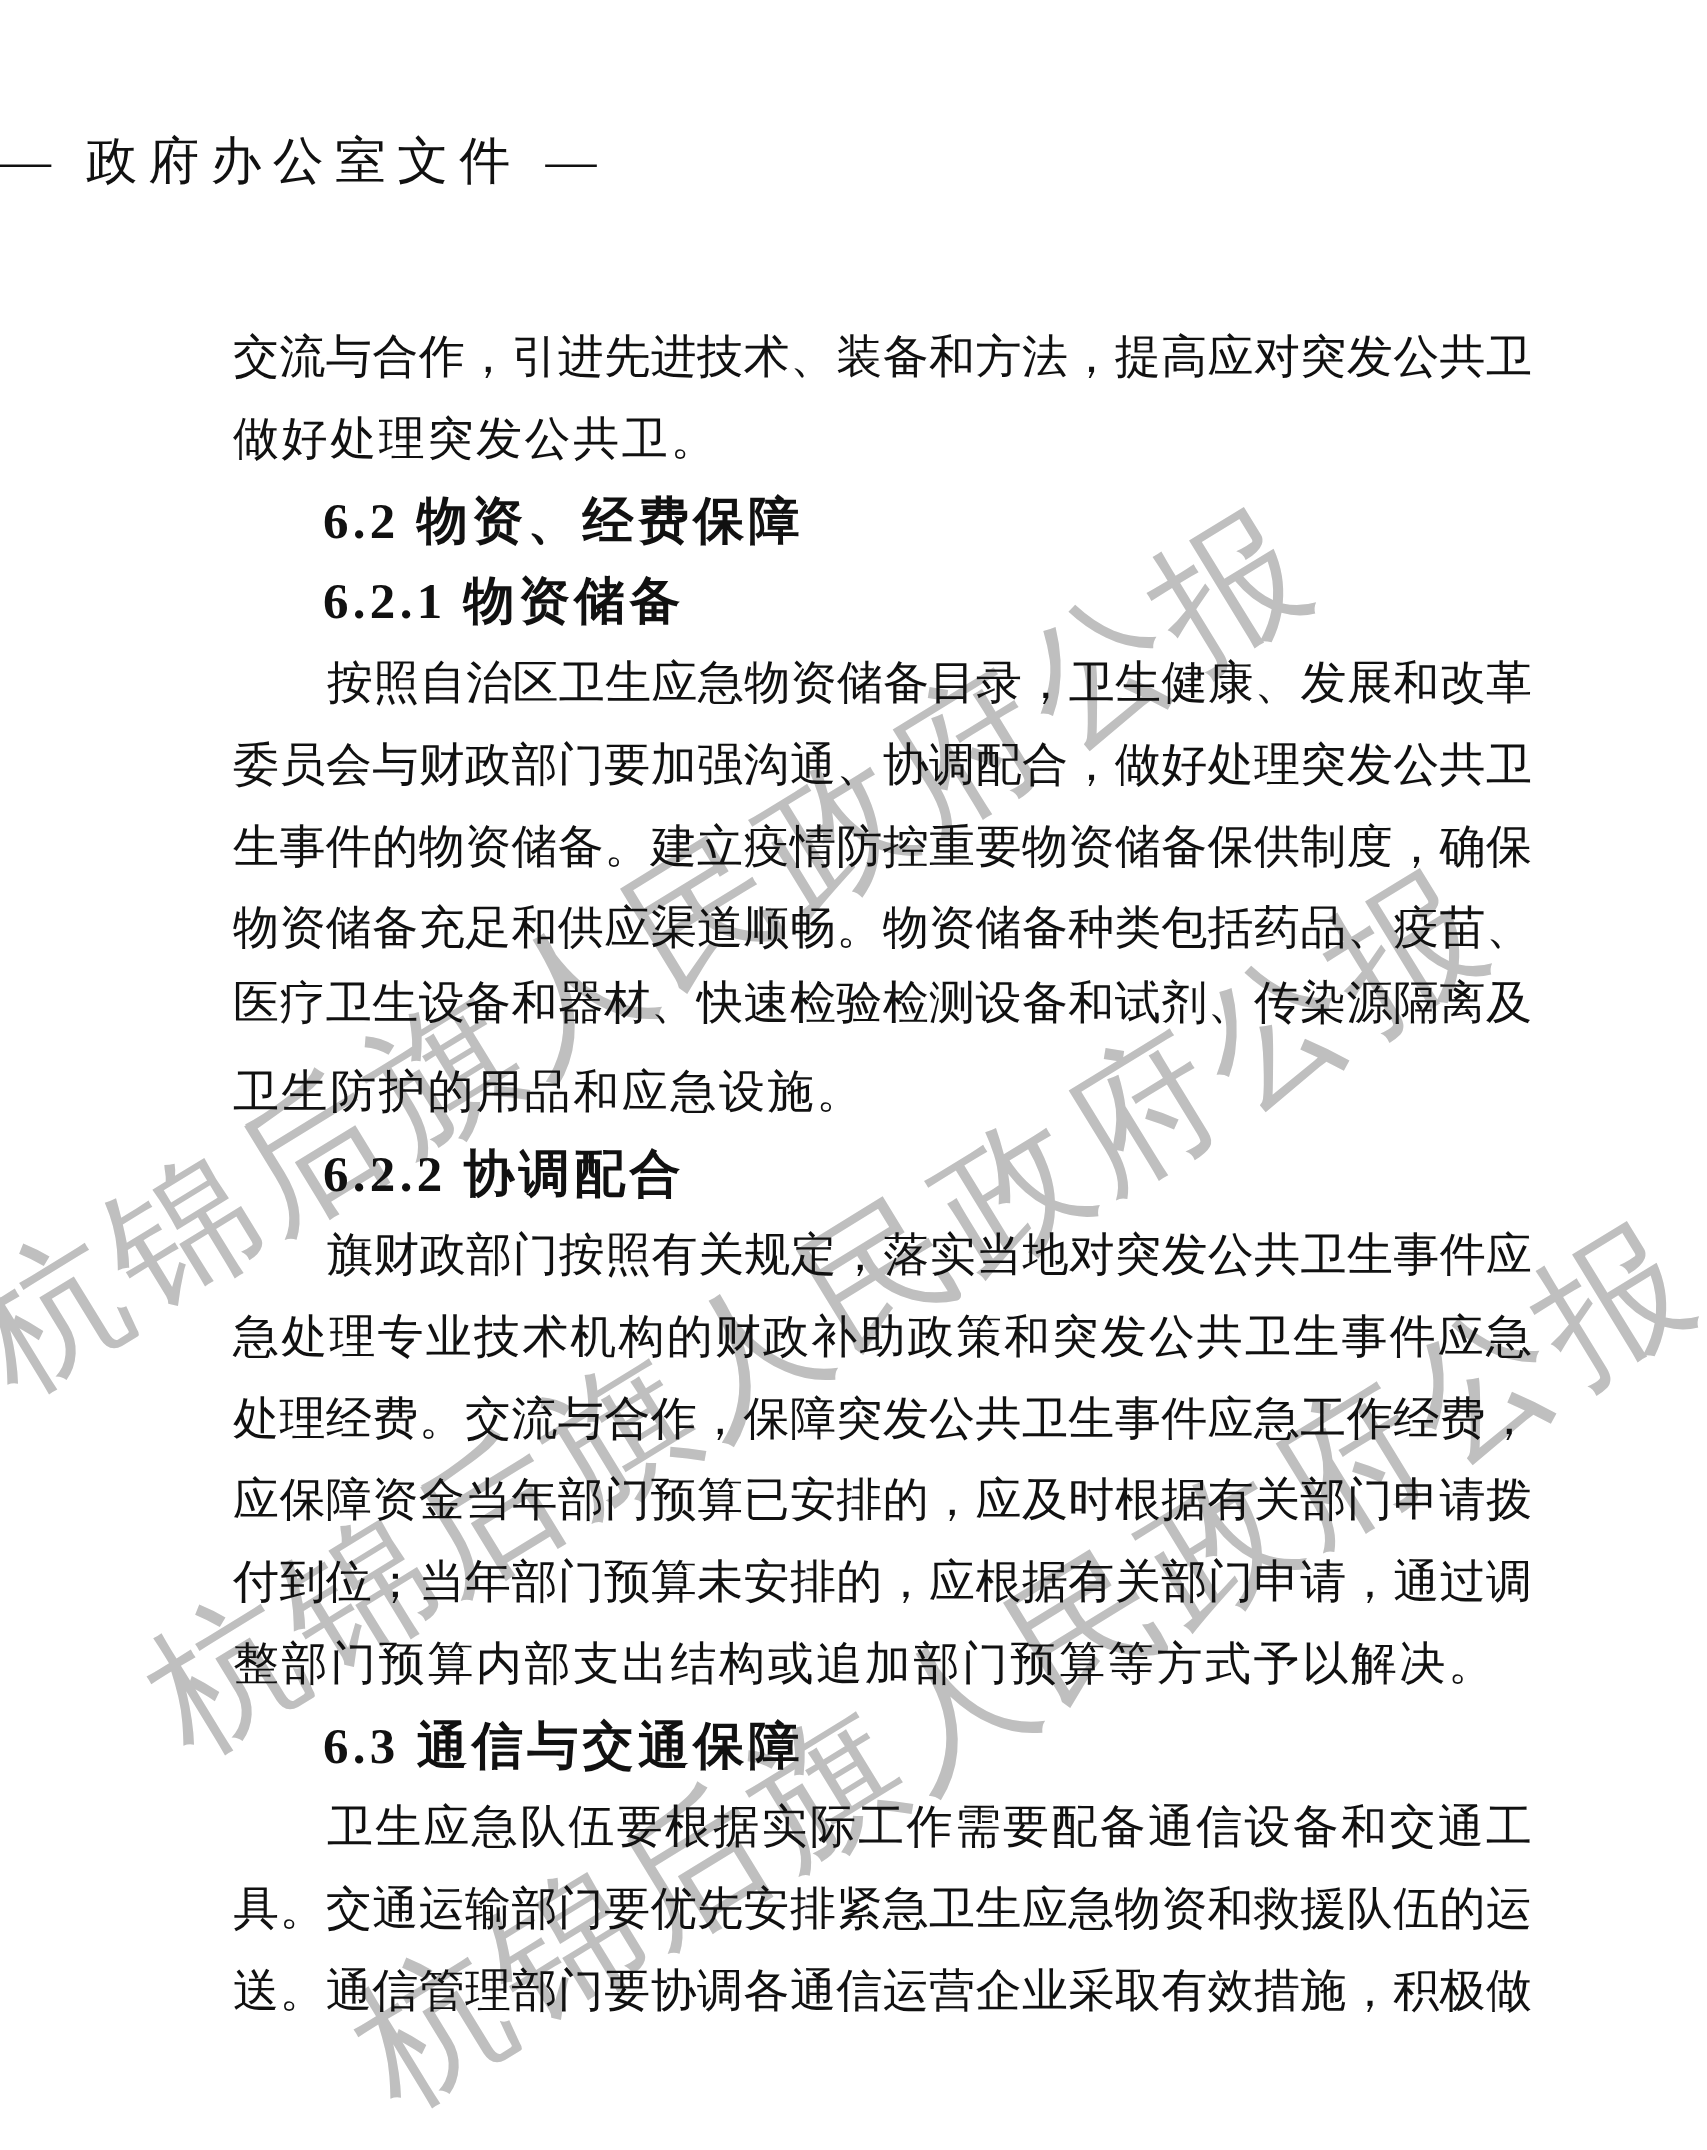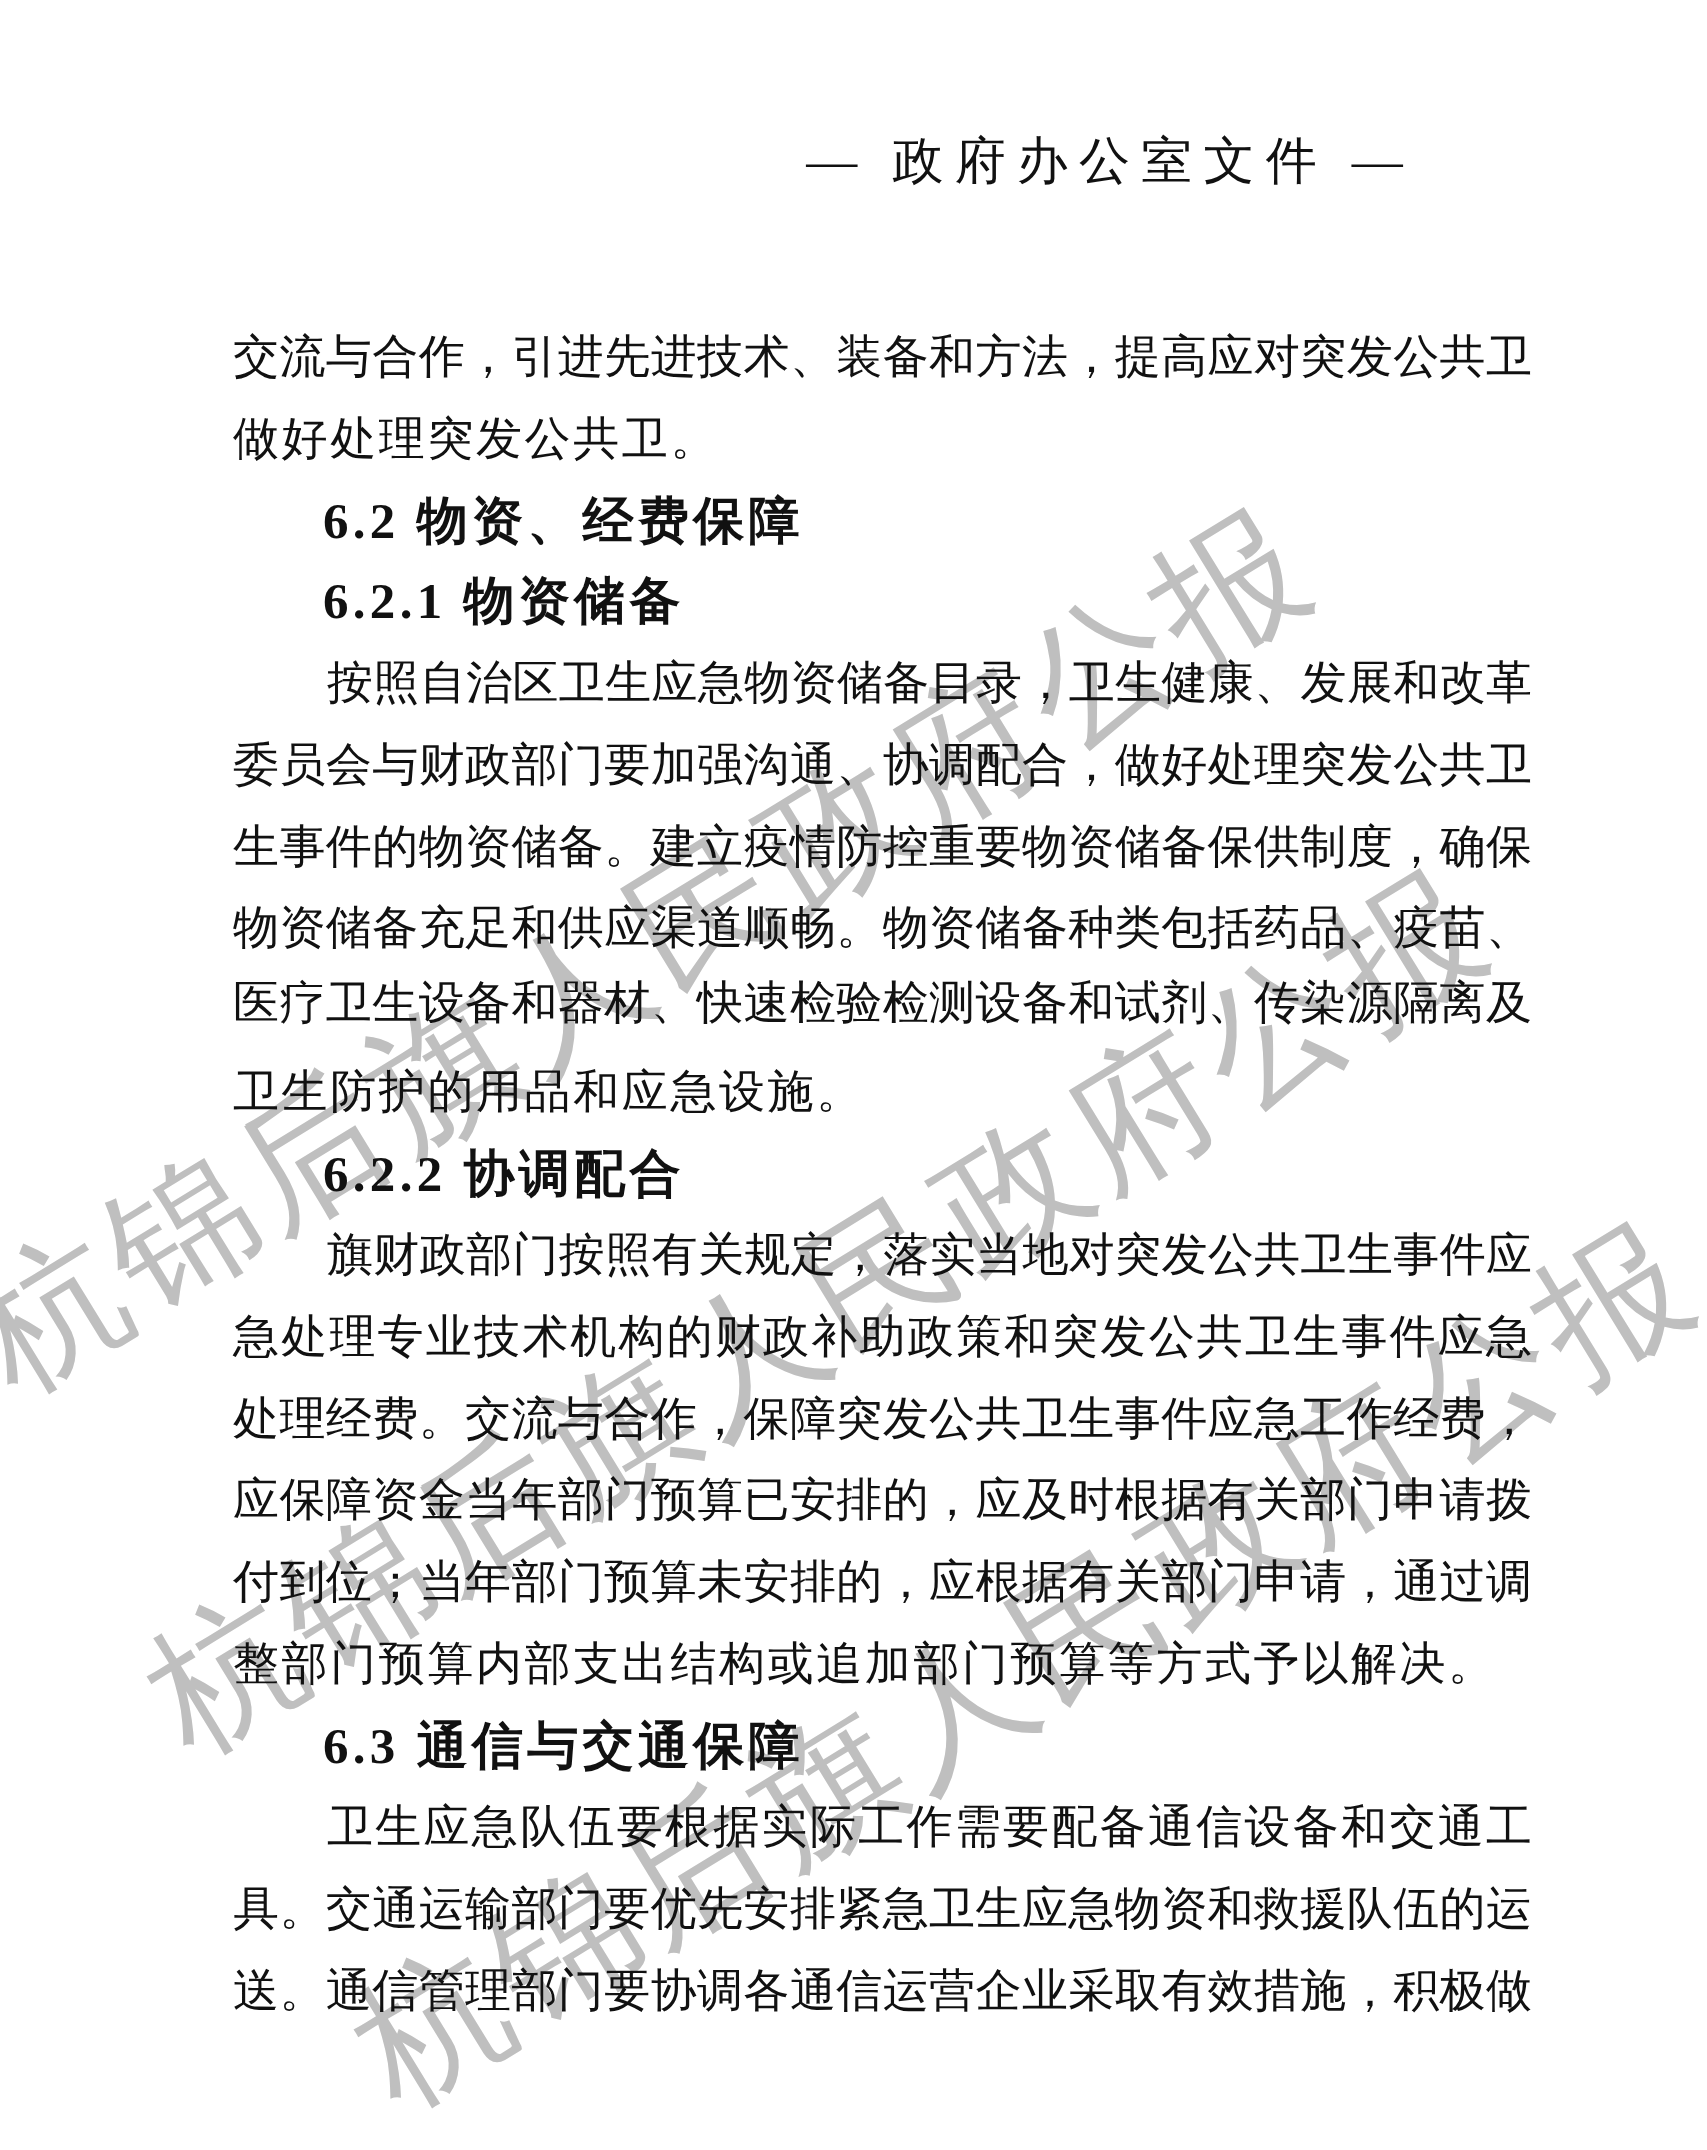--- a/index.html
+++ b/index.html
@@ -25,21 +25,21 @@
     z-index:1;
     user-select:none;
   }
   .wm-a{left:-13px;top:1269px;}
   .wm-b{left:370px;top:1983px;}
   .wm-c{left:163px;top:1630px;}
   
   .txt{position:absolute;z-index:2;}
   .header{
     left:0;top:120px;width:1414px;
-    text-align:right;
+    text-align:left;
     font-size:51px;
     letter-spacing:11.2px;
     line-height:82px;
     font-weight:normal;
   }
   .line{
     left:233px;width:1299px;
     font-size:46px;
     line-height:82px;
     white-space:nowrap;

